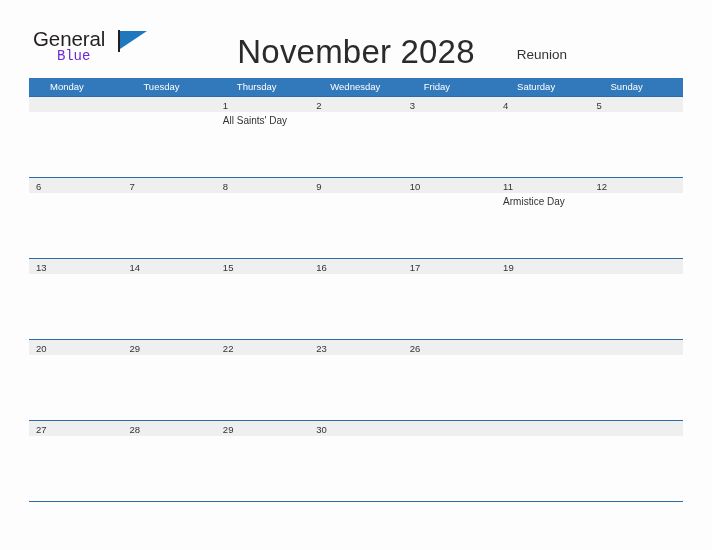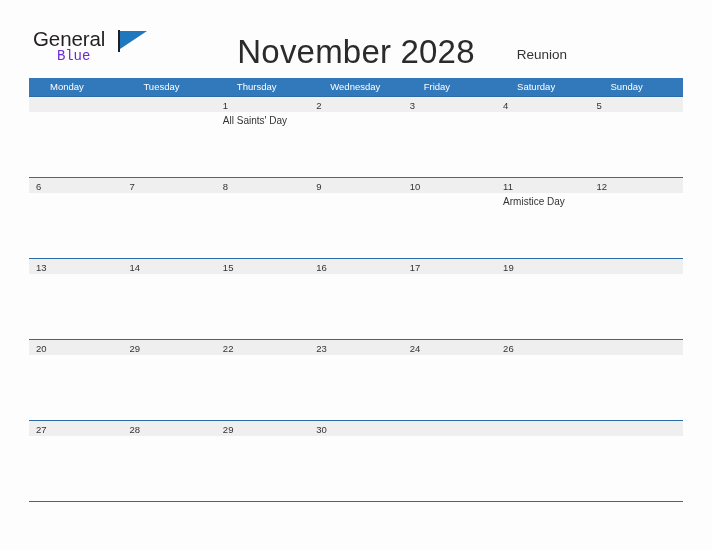--- a/index.html
+++ b/index.html
@@ -303,23 +303,20 @@
             <div class="day-cell">
               <div class="day-num">29</div>
             </div>
             <div class="day-cell">
               <div class="day-num">22</div>
             </div>
             <div class="day-cell">
               <div class="day-num">23</div>
             </div>
             <div class="day-cell">
-              <div class="day-num">24</div>
-            </div>
-            <div class="day-cell">
               <div class="day-num">26</div>
             </div>
           </div>
         </div>
         <div class="week-row">
           <div class="week-sep"></div>
           <div class="week-stripe"></div>
           <div class="day-cells">
             <div class="day-cell">
               <div class="day-num">27</div>

